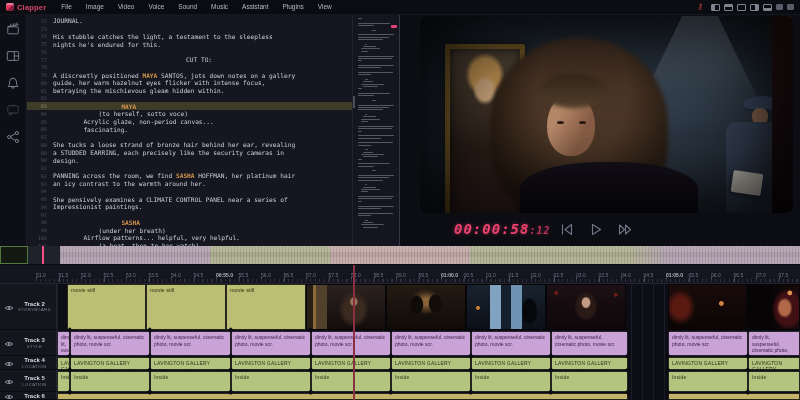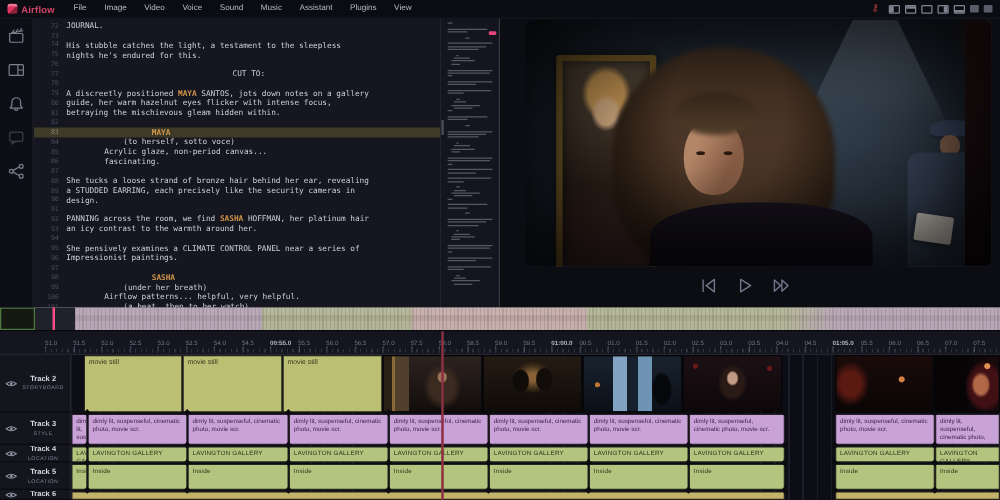--- a/index.html
+++ b/index.html
@@ -192,21 +192,21 @@
   .playhead{position:absolute;left:353px;top:265px;width:1.5px;height:135px;background:#8b3040;z-index:20;}
 </style>
 </head>
 <body>
 
 <div class="app">
 
   <div class="menubar">
     <div class="logo">
       <div class="logo-box"></div>
-      <div class="logo-title">Airflow</div>
+      <div class="logo-title">Clapper</div>
     </div>
     <nav id="menu-items" style="display:flex">
         <div class="menu-item">File</div>
         <div class="menu-item">Image</div>
         <div class="menu-item">Video</div>
         <div class="menu-item">Voice</div>
         <div class="menu-item">Sound</div>
         <div class="menu-item">Music</div>
         <div class="menu-item">Assistant</div>
         <div class="menu-item">Plugins</div>
@@ -495,20 +495,21 @@
       <div class="v-hair"></div>
       <div class="v-face"></div>
       <div class="v-fringe"></div>
       <div class="v-body"></div>
       <div class="v-right-glow"></div>
       <div class="v-right-col"></div>
       <div class="v-vignette"></div>
 
     </div>
     <div class="transport">
+      <div class="tc pink"><span>00:00:58</span><span class="frames">:12</span></div>
       <div class="t-btns" id="t-btns">
           <div class="t-btn"><svg width="13" height="13" viewBox="0 0 13 13" fill="none" stroke="#73768a" stroke-width="1.1" stroke-linejoin="round">
               <path d="M2.5 1.5v10"></path>
               <path d="M11.5 1.5L5 6.5l6.5 5z"></path>
             </svg></div>
           <div class="t-btn"><svg width="13" height="13" viewBox="0 0 13 13" fill="none" stroke="#73768a" stroke-width="1.1" stroke-linejoin="round">
               <path d="M3.5 1.5l8 5-8 5z"></path>
             </svg></div>
           <div class="t-btn"><svg width="13" height="13" viewBox="0 0 13 13" fill="none" stroke="#73768a" stroke-width="1.1" stroke-linejoin="round">
               <path d="M1.5 2l5 4.5-5 4.5z"></path>

